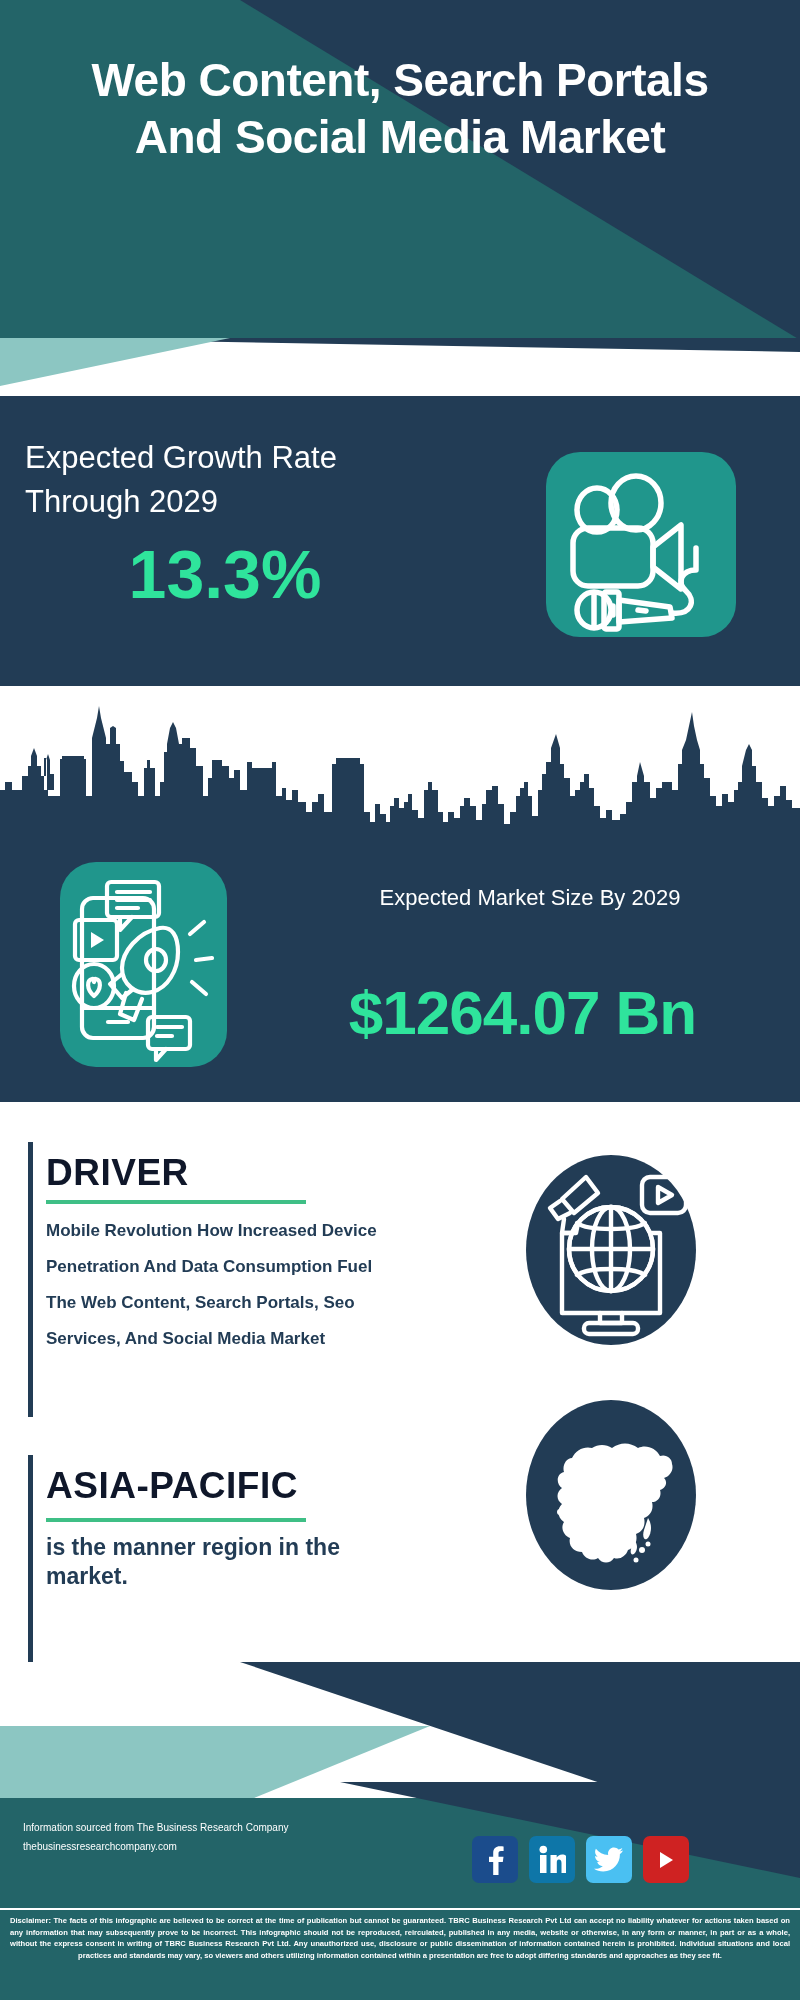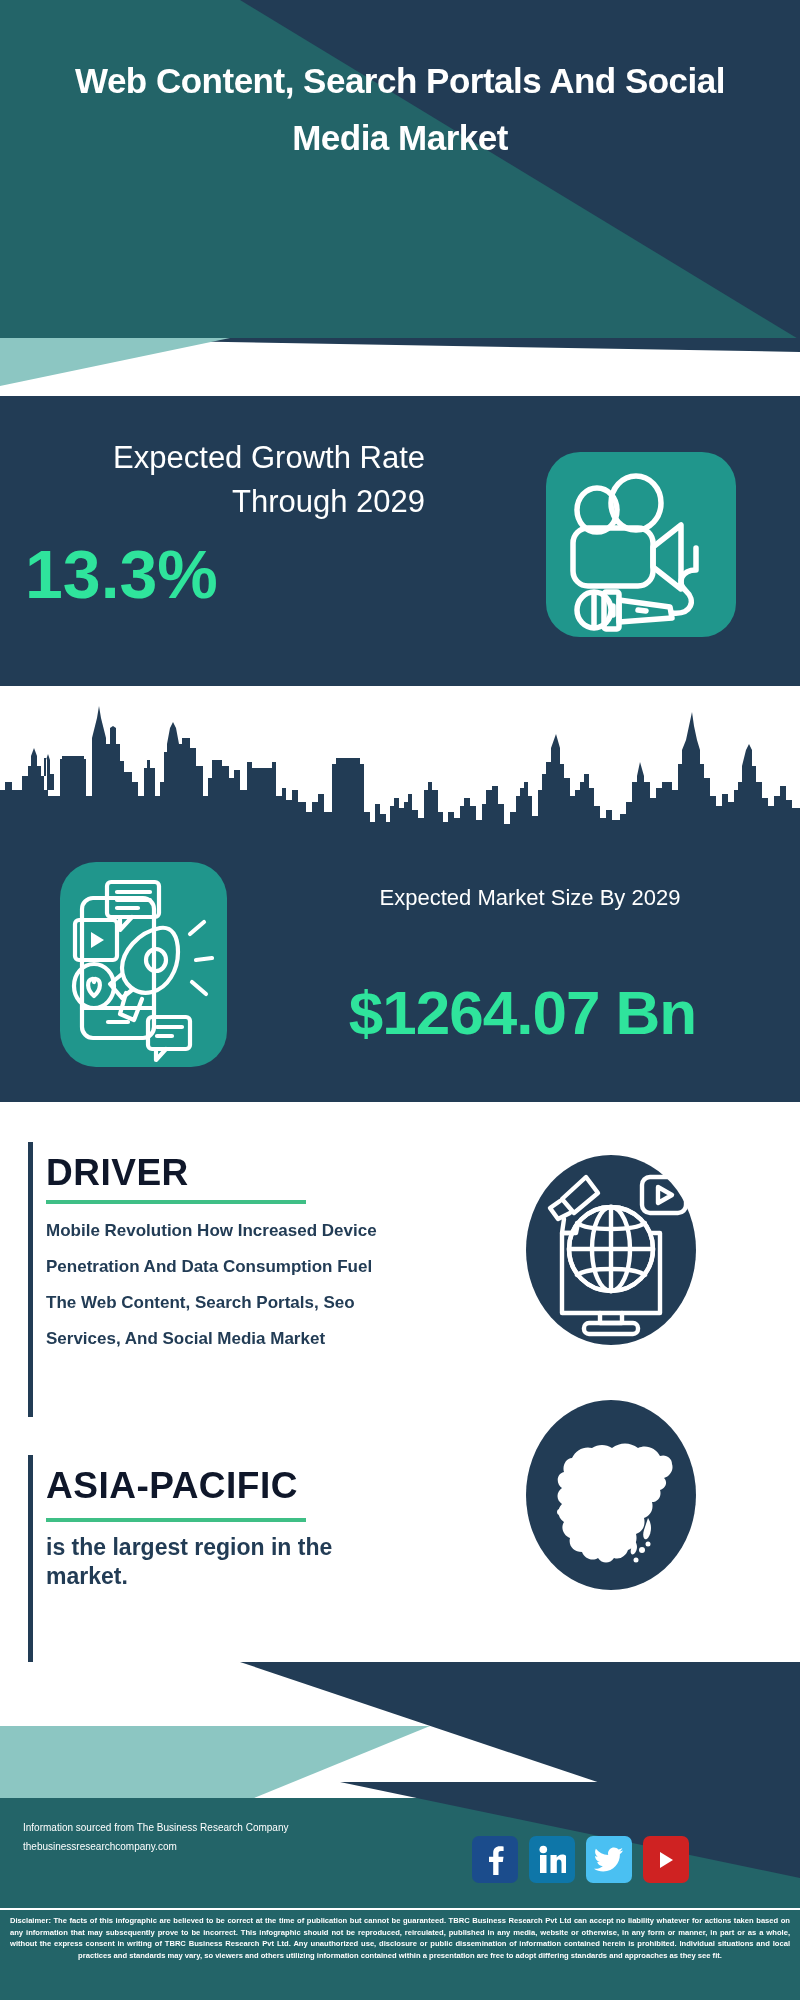--- a/index.html
+++ b/index.html
@@ -12,35 +12,35 @@
   }
   .page{position:relative;width:800px;height:2000px;overflow:hidden;background:#fff;}
 
   
   .header{position:absolute;left:0;top:0;width:800px;height:340px;background:#236468;overflow:hidden;}
   .header .diag{position:absolute;right:0;top:0;width:0;height:0;
       border-top:340px solid #223c55;border-left:560px solid transparent;}
   .header-title{
     position:absolute;left:0;top:52px;width:800px;
     text-align:center;color:#ffffff;
-    font-size:35px;line-height:57px;font-weight:bold;
+    font-size:46px;line-height:57px;font-weight:bold;
     letter-spacing:-0.5px;
     z-index:3;padding:0 60px;box-sizing:border-box;
   }
   .white-band{position:absolute;left:0;top:338px;width:800px;height:62px;background:#fff;}
   .white-band .slope{position:absolute;left:0;top:0;width:0;height:0;
      border-left:230px solid #8cc6c2;border-bottom:48px solid transparent;}
   .white-band .topslope{position:absolute;right:0;top:0;width:0;height:0;
      border-right:800px solid #223c55;border-bottom:14px solid transparent;}
 
   
   .growth{position:absolute;left:0;top:396px;width:800px;height:290px;background:#223c55;}
-  .growth-label{position:absolute;left:25px;top:40px;width:400px;text-align:right;
+  .growth-label{position:absolute;left:25px;top:40px;width:400px;text-align:left;
      color:#ffffff;font-size:31px;line-height:44px;}
-  .growth-value{position:absolute;left:25px;top:140px;width:400px;text-align:left;
+  .growth-value{position:absolute;left:25px;top:140px;width:400px;text-align:center;
      color:#2FE49C;font-size:68px;font-weight:bold;line-height:76px;}
   .icon-tile{position:absolute;border-radius:34px;background:#20968c;}
   #growth-icon-tile{left:546px;top:452px;width:190px;height:185px;}
 
   
   .skyline-wrap{position:absolute;left:0;top:686px;width:800px;height:166px;background:#ffffff;overflow:hidden;}
   .skyline-wrap svg{display:block;width:800px;height:166px;}
 
   
   .market{position:absolute;left:0;top:852px;width:800px;height:250px;background:#223c55;}
@@ -193,21 +193,21 @@
         <path d="M38 64 L36 78 L50 78 L52 68"></path>
         <rect x="116" y="22" width="44" height="36" rx="8"></rect>
         <path d="M132 32 L146 40 L132 48 Z"></path>
       </g>
     </svg>
   </div>
 
   <div class="rule" id="region-rule"></div>
   <div class="sec-title" id="region-title">ASIA-PACIFIC</div>
   <div class="underline" id="region-underline"></div>
-  <div class="sec-body" id="region-body">is the largest region in the market.</div>
+  <div class="sec-body" id="region-body">is the manner region in the market.</div>
 
   <div class="circle-icon" id="region-circle">
     <svg width="170" height="190" viewBox="0 0 170 190">
       <path fill="#ffffff" d="M46 58 C50 50 58 46 66 48 C72 44 80 44 86 48 C94 42 104 42 112 48 C120 44 130 48 134 56 C140 54 146 58 146 64 C148 70 144 76 138 78 C142 82 140 88 134 90 C136 96 132 102 126 102 C128 110 124 116 118 118 C120 126 116 132 110 134 C112 142 108 148 102 150 C100 156 94 160 88 158 C84 164 76 164 72 158 C66 162 58 158 56 152 C48 152 42 146 44 138 C38 136 34 128 38 122 C32 118 30 110 36 104 C30 100 30 92 36 88 C30 84 30 74 38 72 C36 66 40 58 46 58 Z"></path>
       <path fill="#ffffff" d="M122 118 C126 124 126 132 122 138 C118 142 116 136 118 130 Z"></path>
       <path fill="#ffffff" d="M108 140 C112 144 112 150 108 154 C104 156 104 150 106 146 Z"></path>
       <circle fill="#ffffff" cx="116" cy="150" r="3"></circle>
       <circle fill="#ffffff" cx="122" cy="144" r="2.5"></circle>
       <circle fill="#ffffff" cx="110" cy="160" r="2.5"></circle>
       <circle fill="#ffffff" cx="40" cy="100" r="4"></circle>

